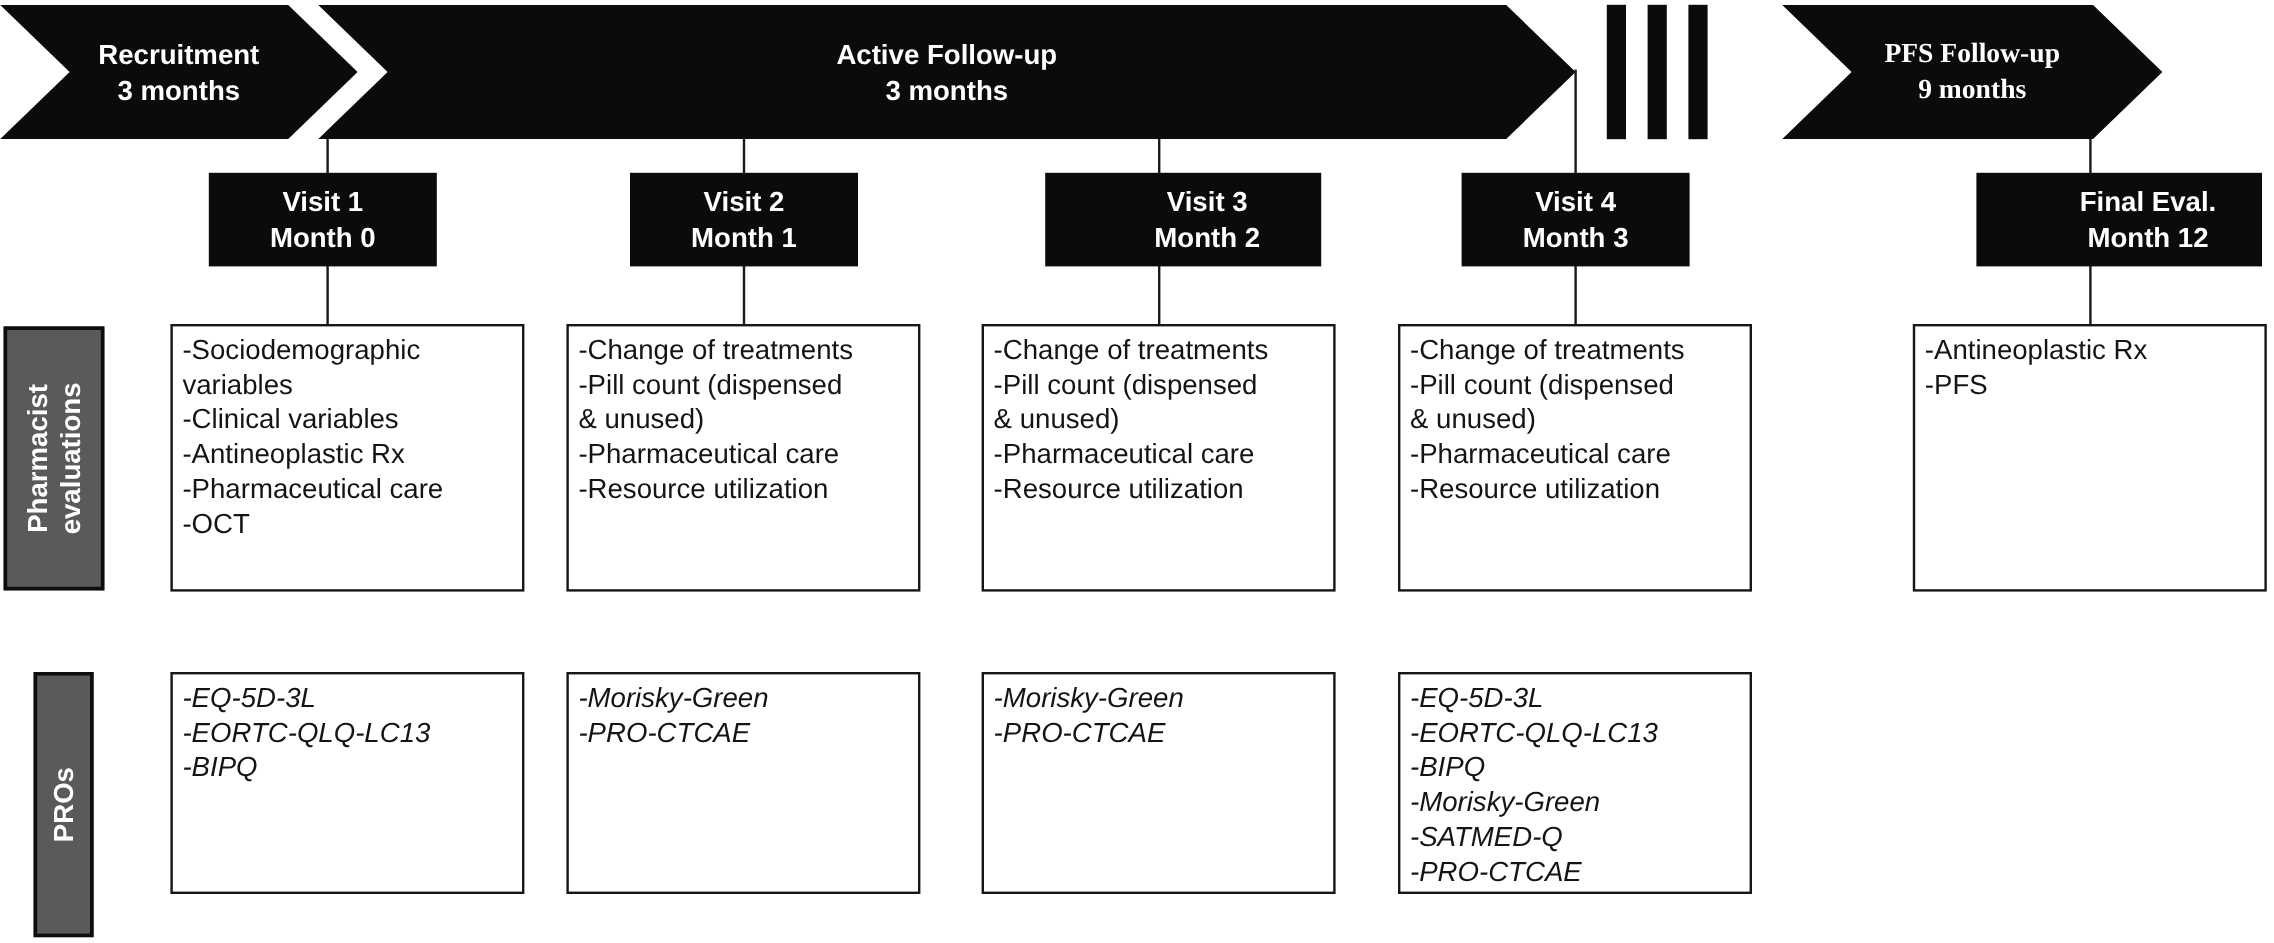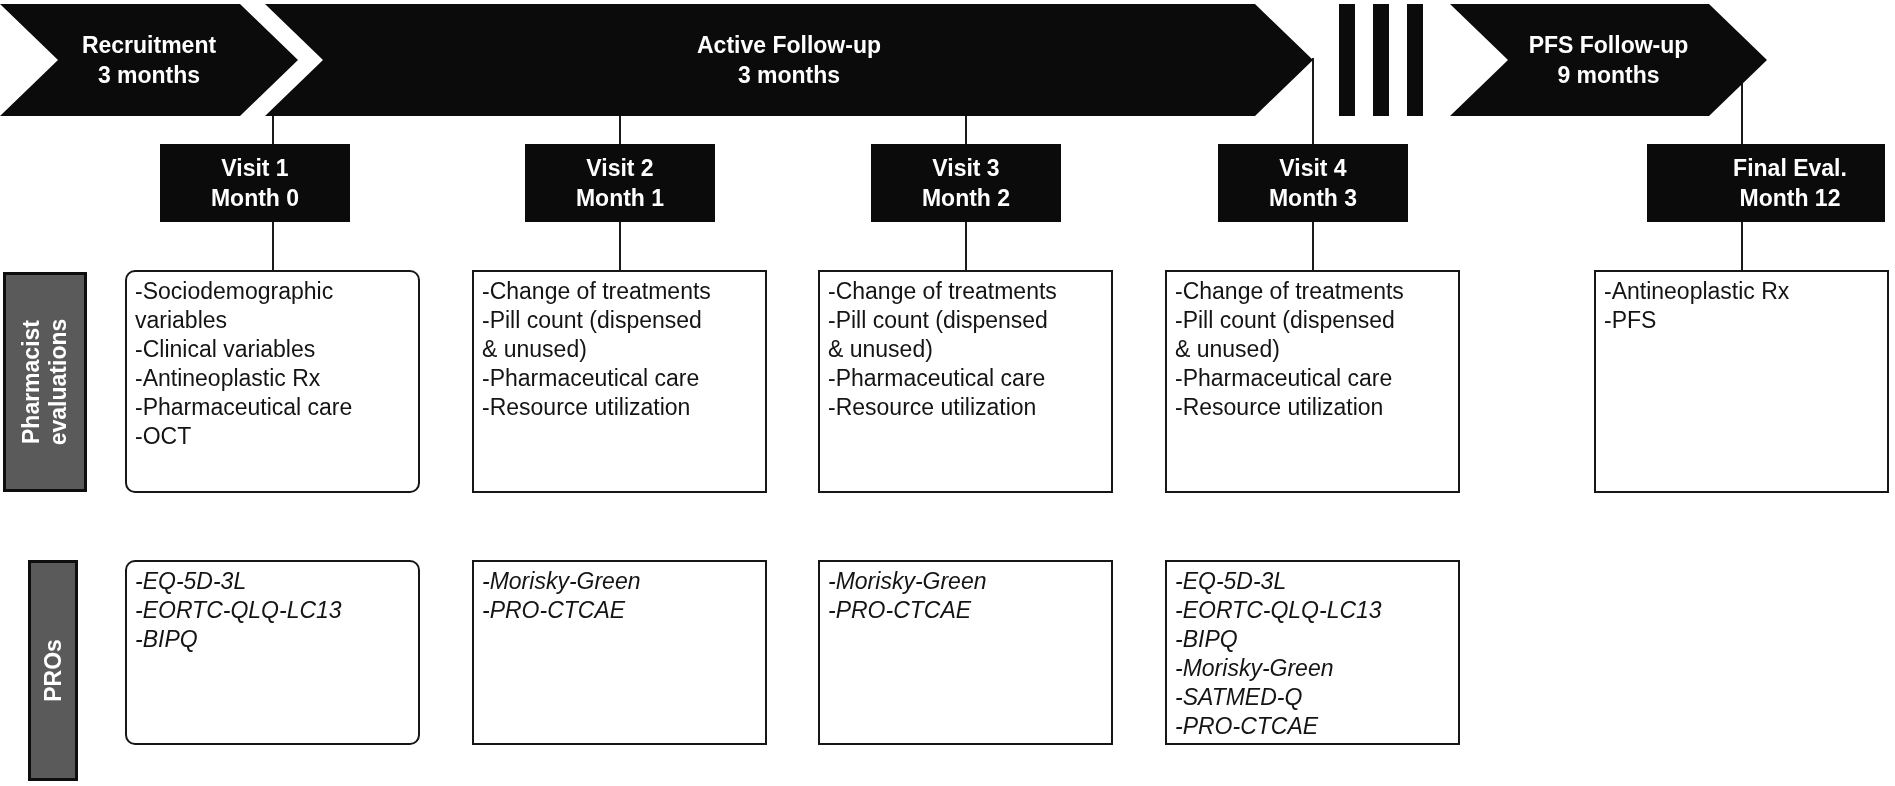--- a/index.html
+++ b/index.html
@@ -10,39 +10,39 @@
   
   .chev {
     position:absolute; top:4px; height:112px; background:#0b0b0b;
     display:flex; flex-direction:column; justify-content:center; align-items:center;
     color:#fff; font-weight:bold; font-size:23px; line-height:30px; text-align:center;
     padding:0 58px; box-sizing:border-box; z-index:2;
     clip-path: polygon(0 0, calc(100% - 58px) 0, 100% 50%, calc(100% - 58px) 100%, 0 100%, 58px 50%);
   }
   #ph-recruitment { left:0;      width:298px;  }
   #ph-active      { left:265px;  width:1048px; }
-  #ph-pfs         { left:1450px; width:317px;  }
+  #ph-pfs         { left:1485px; width:317px;font-family:Liberation Serif, serif;  }
   .break-bars { position:absolute; left:1339px; top:4px; width:84px; height:112px; display:flex; gap:18px; z-index:2; }
   .break-bars .bar { width:16px; height:100%; background:#0b0b0b; }
   
   .visit {
     position:absolute; top:144px; width:190px; height:78px; background:#0b0b0b;
     color:#fff; font-weight:bold; font-size:23px; line-height:30px; text-align:center;
     display:flex; flex-direction:column; justify-content:center; align-items:center; z-index:2;
   }
-  #visit-1 { left:160px; } #visit-2 { left:525px; } #visit-3 { left:871px; }
+  #visit-1 { left:174px; } #visit-2 { left:525px; } #visit-3 { left:871px;padding-left:40px; }
   #visit-4 { left:1218px; } #visit-5 { left:1647px;padding-left:48px; }
   
   .panel {
     position:absolute; width:295px; background:#fff; border:2.5px solid #161616;
     box-sizing:border-box; font-size:23px; line-height:29px; padding:5px 4px 0 8px; z-index:2;
   }
   .panel.pharm { top:270px; height:223px; }
   .panel.pros  { top:560px; height:185px;font-style:italic; }
-  .colx1 { left:125px;border-radius:10px; } .colx2 { left:472px; } .colx3 { left:818px; }
+  .colx1 { left:142px; } .colx2 { left:472px; } .colx3 { left:818px; }
   .colx4 { left:1165px; } .colx5 { left:1594px; }
   
   .vline { position:absolute; width:2px; background:#1a1a1a; z-index:1; }
   #line-1 { left:272px;  top:110px; height:162px; }
   #line-2 { left:619px;  top:110px; height:162px; }
   #line-3 { left:965px;  top:110px; height:162px; }
   #line-4 { left:1312px; top:58px;  height:214px; }
   #line-5 { left:1741px; top:58px;  height:214px; }
   
   .rowlabel {

